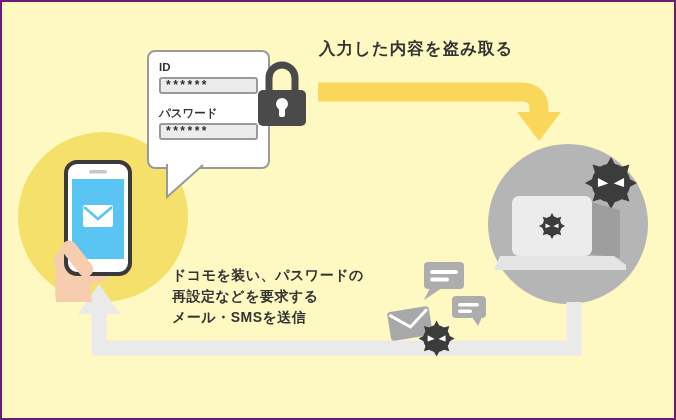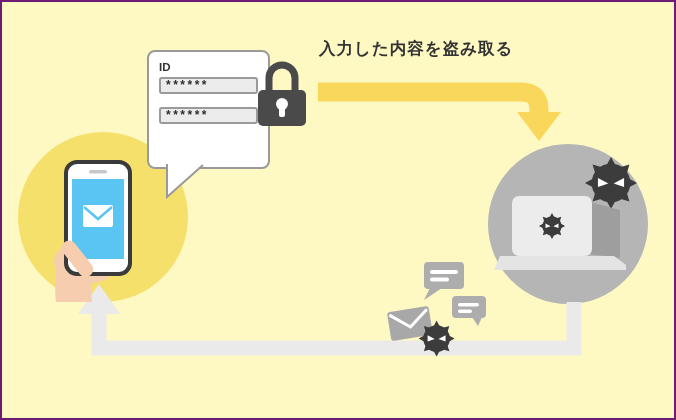--- a/index.html
+++ b/index.html
@@ -93,20 +93,21 @@
         <rect x="41" y="55" width="30" height="22" rx="2" fill="#FFFFFF"></rect>
         <polyline points="42,57 56,69 70,57" stroke="#5AC4F2" stroke-width="2.5" fill="none"></polyline>
       </g>
     </g>
     <rect x="28" y="88" width="15" height="42" rx="7.5" transform="rotate(-38 35 109)" fill="#F6CDAE"></rect>
   </svg>
 
   <div class="abs speech-bubble">
     <div class="bubble-label">ID</div>
     <div class="bubble-field">******</div>
+    <div class="bubble-label">パスワード</div>
     <div class="bubble-field">******</div>
   </div>
   <svg class="abs bubble-tail" width="50" height="40" viewBox="0 0 50 40">
     <polygon points="5,0 41,0 5,33" fill="#FFFFFF"></polygon>
     <path d="M41,1 L5,33 L5,0" stroke="#9A9A9A" stroke-width="2" fill="none"></path>
   </svg>
 
   <svg class="abs padlock" width="56" height="70" viewBox="0 0 56 70">
     <path d="M15,36 L15,20 a13,13 0 0 1 26,0 L41,36" stroke="#4A4A4A" stroke-width="7" fill="none"></path>
     <rect x="4" y="32" width="48" height="36" rx="5" fill="#4A4A4A"></rect>
@@ -139,14 +140,19 @@
       <rect x="78" y="53.5" width="14" height="3.5" rx="1.75" fill="#FFFFFF"></rect>
       <polygon points="92,61 102,61 98,70" fill="#ADADAD"></polygon>
     </g>
     <g transform="rotate(-9 30 68)">
       <rect x="9" y="53" width="42" height="29" rx="3" fill="#A8A8A8"></rect>
       <polyline points="11,56 30,71 49,56" stroke="#FFFFFF" stroke-width="3" fill="none"></polyline>
     </g>
     <use href="#villain-shape" transform="translate(38,64) scale(0.62)"></use>
   </svg>
 
+  <div class="abs send-text">
+    <div>ドコモを装い、パスワードの</div>
+    <div>再設定などを要求する</div>
+    <div>メール・SMSを送信</div>
+  </div>
 
 </div>
 
 </body></html>

